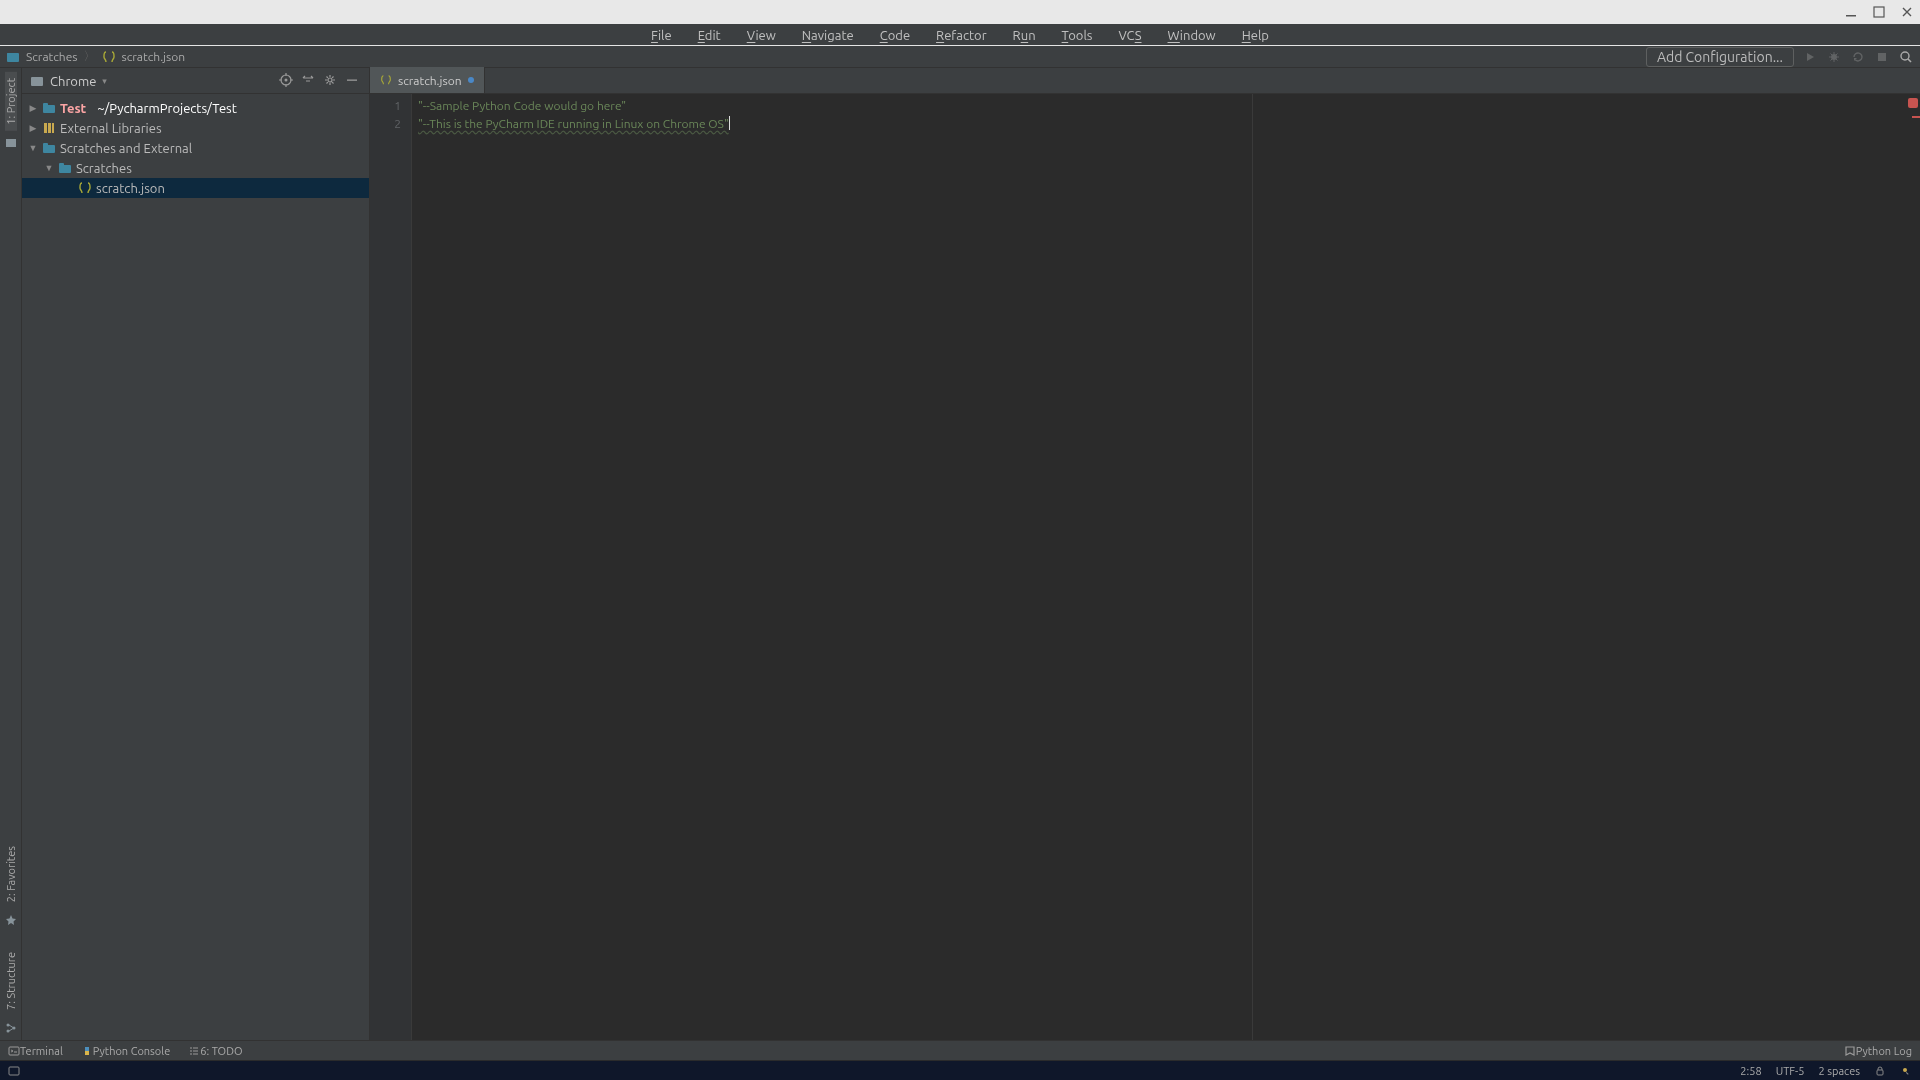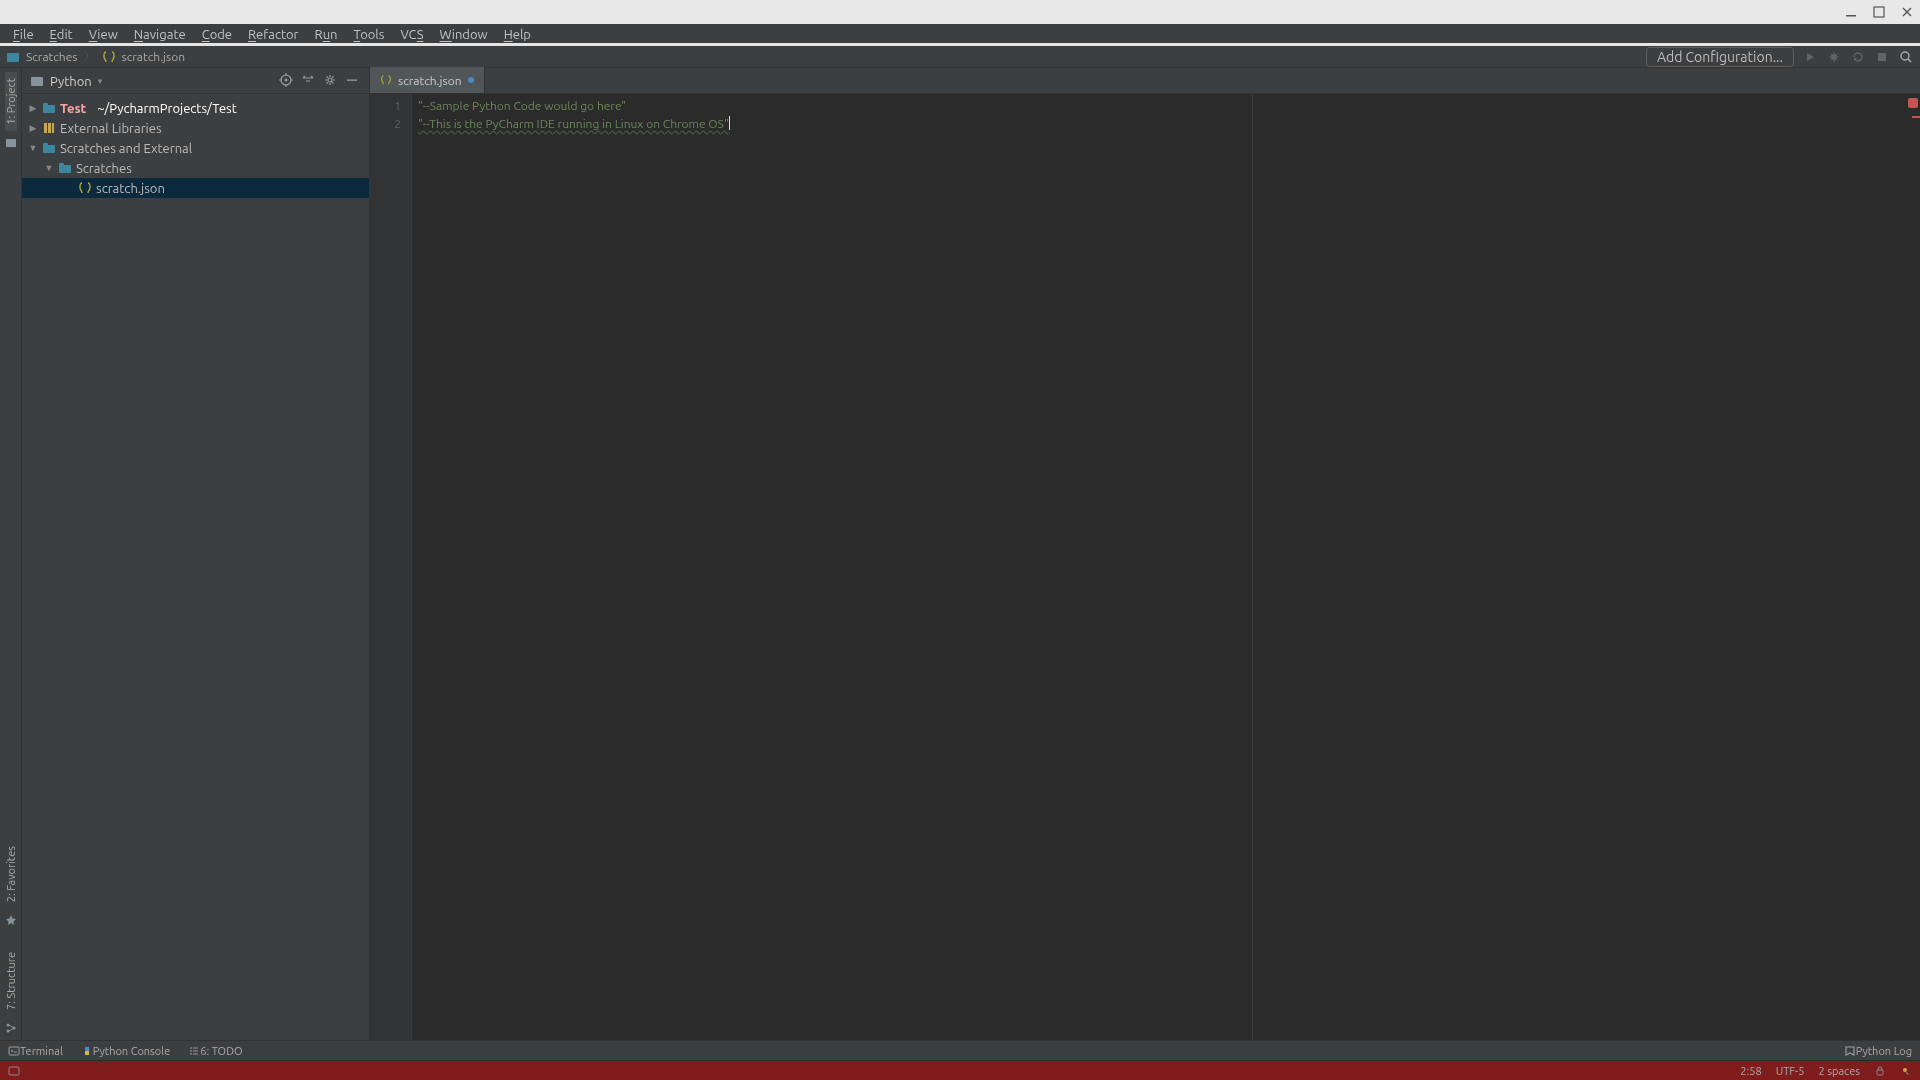--- a/index.html
+++ b/index.html
@@ -1,21 +1,21 @@
 <!DOCTYPE html>
 <html><head>
 <meta charset="utf-8">
 <style>
 * { margin: 0; padding: 0; box-sizing: border-box; font-family: -apple-system, "Segoe UI", Ubuntu, sans-serif; }
 html, body { width: 1920px; height: 1080px; overflow: hidden; background: #3c3f41; color: #bbbbbb; font-size: 13px; }
 
 .titlebar { height: 24px; background: #e8e8e8; display: flex; justify-content: flex-end; align-items: center; padding: 0 6px; gap: 14px; }
 .titlebar .ctl { width: 14px; height: 14px; display: flex; align-items: center; justify-content: center; color: #444; cursor: pointer; }
 
-.menubar { height: 22px; background: #3c3f41; display: flex; align-items: center; padding: 0 6px; gap: 2px; border-bottom: 3px solid #e5e5e5; }
+.menubar { height: 22px; background: #3c3f41; display: flex; align-items: center; padding: 0 6px; gap: 12px; border-bottom: 1px solid #e5e5e5; justify-content: center; }
 .menubar .mitem { padding: 2px 7px; cursor: pointer; color: #c0c0c0; }
 .menubar .mitem u { text-decoration: underline; text-decoration-thickness: 1px; text-underline-offset: 2px; }
 
 .navbar { height: 22px; background: #3c3f41; display: flex; align-items: center; padding: 0 6px; border-bottom: 1px solid #323232; }
 .breadcrumb { display: flex; align-items: center; gap: 6px; font-size: 12px; color: #aaa; }
 .breadcrumb .sep { color: #666; }
 .nav-right { margin-left: auto; display: flex; align-items: center; gap: 8px; }
 .add-config { border: 1px solid #5e6060; padding: 1px 10px; border-radius: 3px; color: #bbb; font-size: 14px; cursor: pointer; }
 .ticon { width: 16px; height: 16px; display: flex; align-items: center; justify-content: center; color: #616364; cursor: pointer; }
 
@@ -54,21 +54,21 @@
 .str.spell { text-decoration: underline wavy #6a875980; text-underline-offset: 2px; }
 .cursor { display: inline-block; width: 1px; height: 14px; background: #ddd; vertical-align: -2px; }
 .err-stripe { position: absolute; right: 2px; top: 4px; width: 10px; height: 10px; background: #c75450; border-radius: 2px; }
 .soft-wrap { position: absolute; left: 840px; top: 0; bottom: 0; width: 1px; background: #3a3a3a; }
 .err-mark { position: absolute; right: 0; top: 22px; width: 8px; height: 2px; background: #c75450; }
 
 .bottom-tools { height: 20px; background: #3c3f41; border-top: 1px solid #323232; display: flex; align-items: center; padding: 0 8px; font-size: 11px; gap: 18px; color: #aaa; }
 .bottom-tools .bt { display: flex; align-items: center; cursor: pointer; }
 .bottom-tools .spacer { flex: 1; }
 
-.statusbar { height: 20px; background: #7f1d1d; border-top: 1px solid #2b2b2b; display: flex; align-items: center; padding: 0 8px; font-size: 11px; color: #aaa; gap: 14px; }
+.statusbar { height: 20px; background: #0f172a; border-top: 1px solid #2b2b2b; display: flex; align-items: center; padding: 0 8px; font-size: 11px; color: #aaa; gap: 14px; }
 .statusbar .spacer { flex: 1; }
 
 svg { display: block; }
 </style>
 </head>
 <body>
 
 <div class="titlebar">
   <span class="ctl">
     <svg width="12" height="12" viewBox="0 0 12 12">
@@ -186,21 +186,21 @@
     <div style="height:6px"></div>
   </div>
 
   <div class="project-panel">
     <div class="panel-header">
       <span>
           <svg width="14" height="14" viewBox="0 0 14 14">
             <rect x="1" y="3" width="12" height="9" rx="1" fill="#87939a"></rect>
           </svg>
         </span>
-      <span class="title">Python</span>
+      <span class="title">Chrome</span>
       <span style="color:#888;font-size:9px">▾</span>
       <span class="spacer"></span>
       <span class="hicon">
           <svg width="14" height="14" viewBox="0 0 14 14">
             <circle cx="7" cy="7" r="5" fill="none" stroke="#9a9a9a" stroke-width="1.2"></circle>
             <circle cx="7" cy="7" r="1.5" fill="#9a9a9a"></circle>
             <path d="M7 0 v3 M7 11 v3 M0 7 h3 M11 7 h3" stroke="#9a9a9a" stroke-width="1.2"></path>
           </svg>
         </span>
       <span class="hicon">

